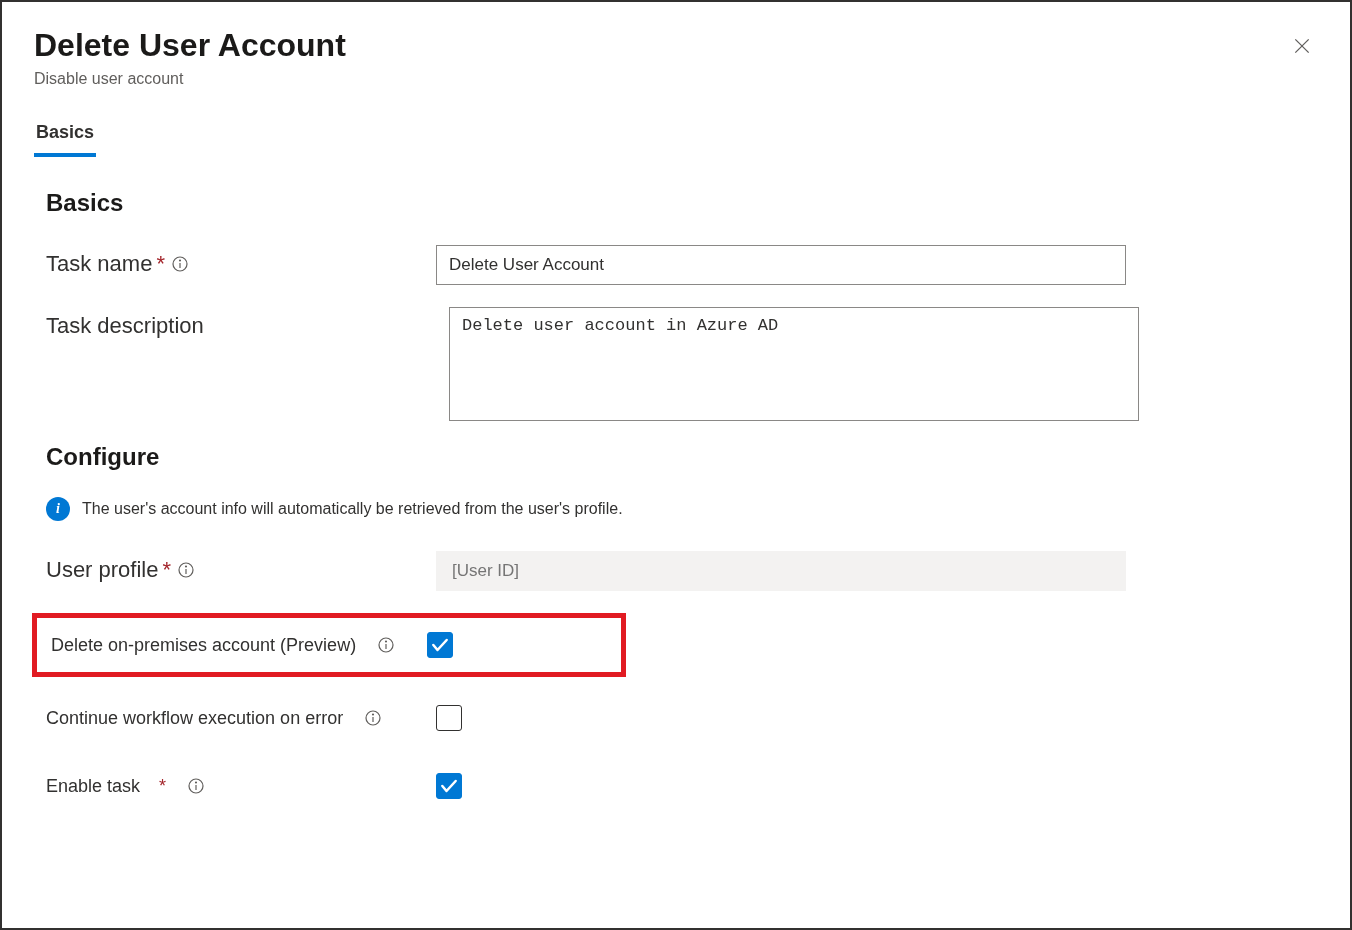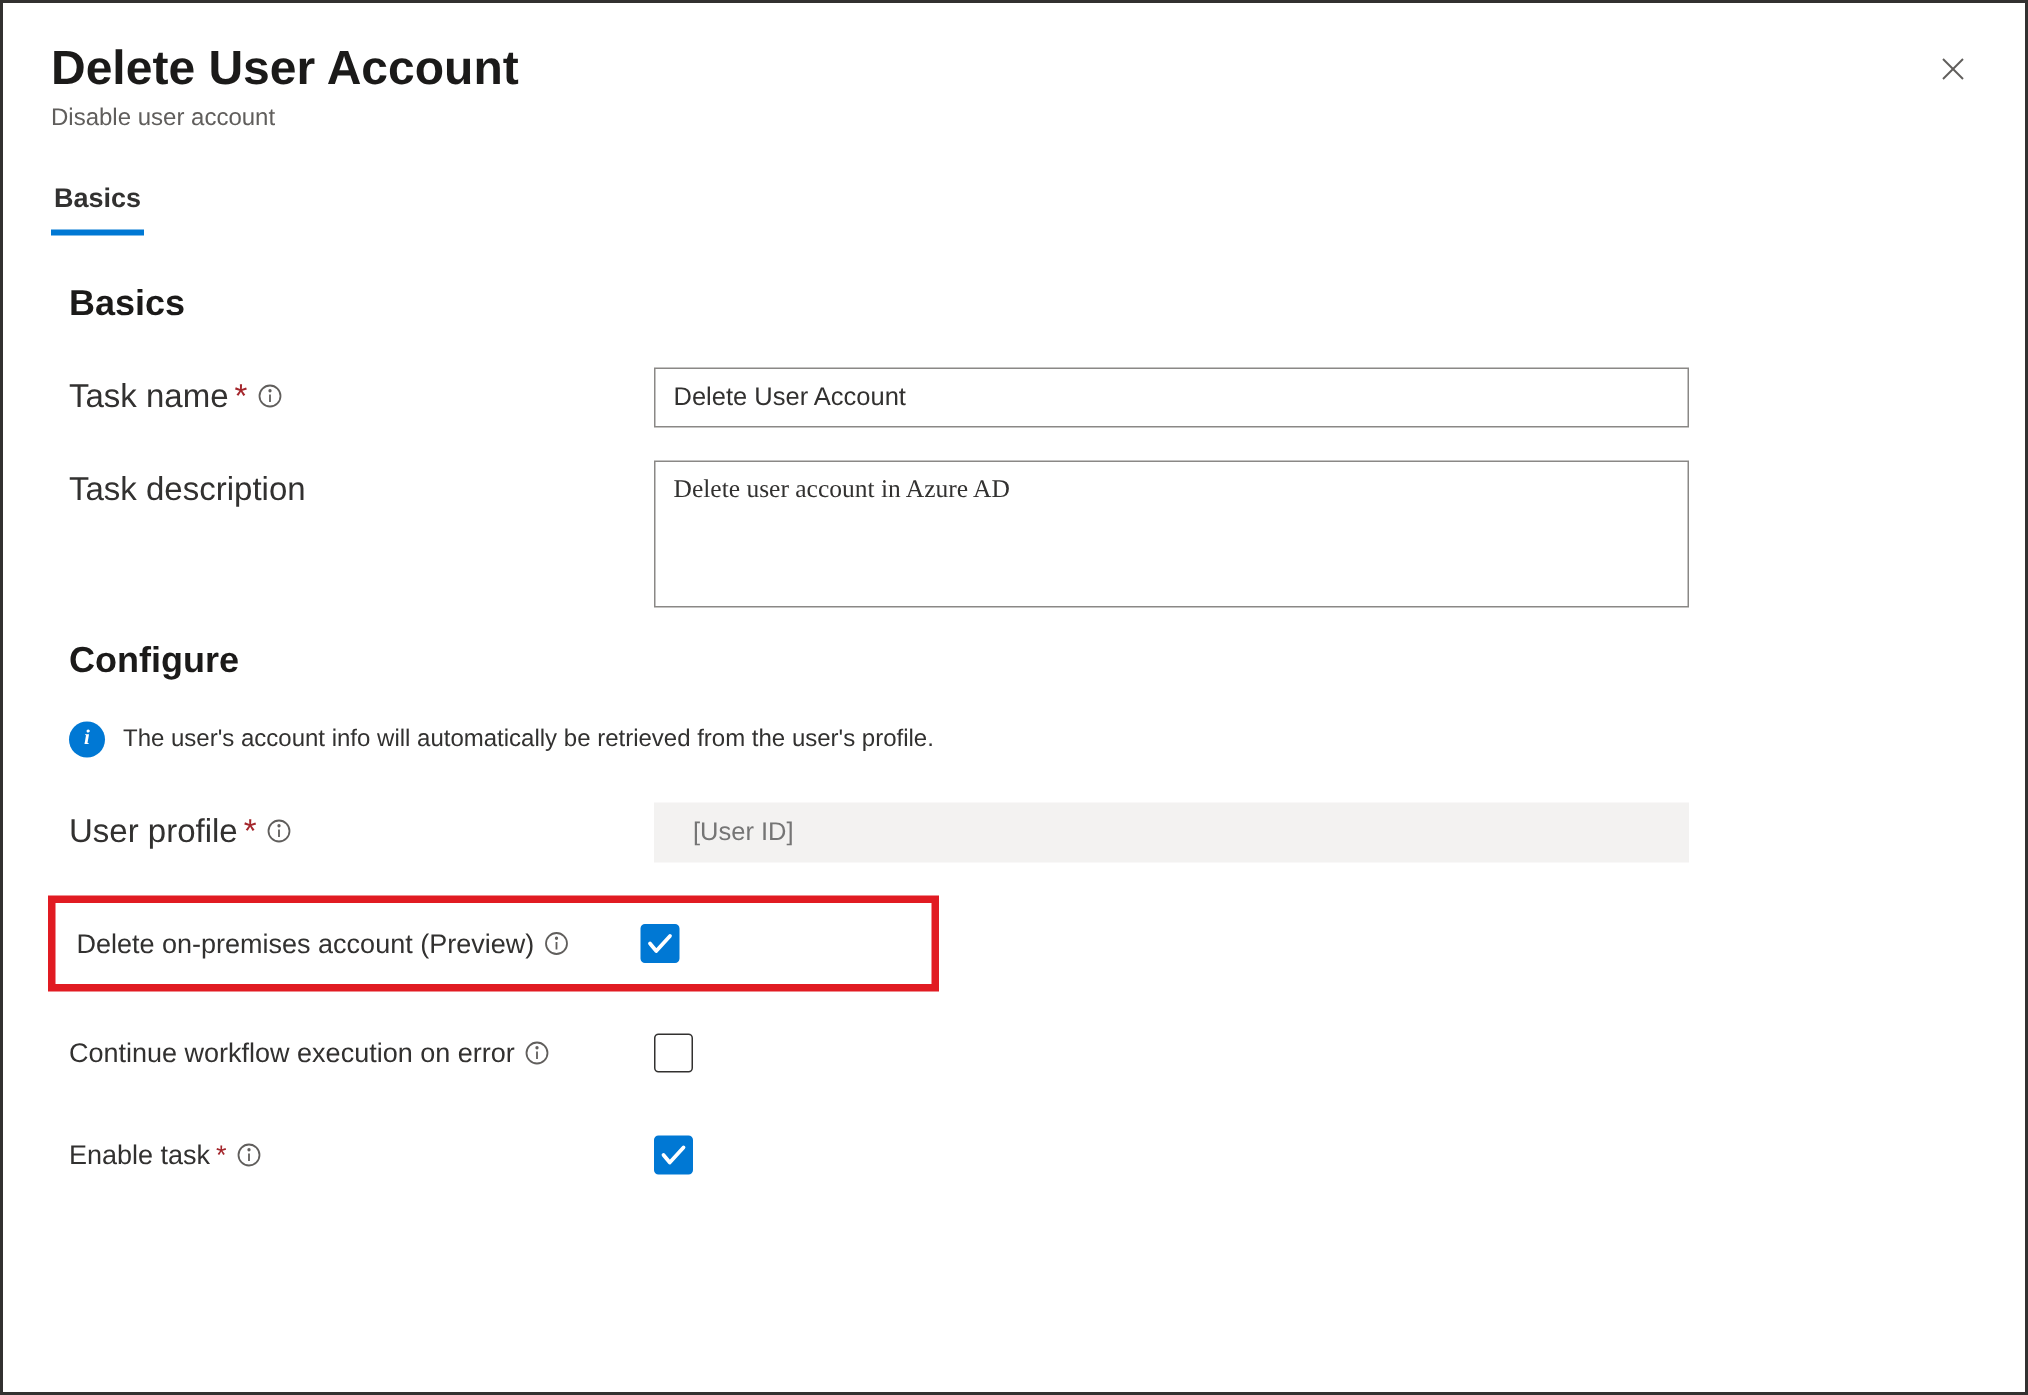--- a/index.html
+++ b/index.html
@@ -106,34 +106,35 @@
       width: 690px;
       height: 40px;
       border: 1px solid #8a8886;
       padding: 6px 12px;
       font-size: 17px;
       font-family: inherit;
       color: #323130;
     }
     .textarea-input {
       width: 690px;
-      height: 98px;
+      height: 114px;
       border: 1px solid #8a8886;
       padding: 8px 12px;
       font-size: 17px;
-      font-family: Liberation Serif, serif;
+      font-family: Liberation Mono, monospace;
       color: #323130;
       resize: none;
+      margin-left: 13px;
     }
     .readonly-input {
       width: 690px;
       height: 40px;
       background: #f3f2f1;
       border: none;
-      padding: 6px 26px;
+      padding: 6px 16px;
       font-size: 17px;
       font-family: inherit;
       color: #a19f9d;
     }
     .section-title.configure {
       margin-top: 8px;
       margin-bottom: 26px;
     }
     .info-banner {
       display: flex;
@@ -167,20 +168,21 @@
       align-items: center;
       margin-bottom: 42px;
     }
     .checkbox-label {
       width: 390px;
       font-size: 18px;
       color: #323130;
       display: flex;
       align-items: center;
       flex-shrink: 0;
+      gap: 15px;
     }
     .checkbox {
       width: 26px;
       height: 26px;
       border: 1.5px solid #323130;
       border-radius: 3px;
       display: flex;
       align-items: center;
       justify-content: center;
       cursor: pointer;

